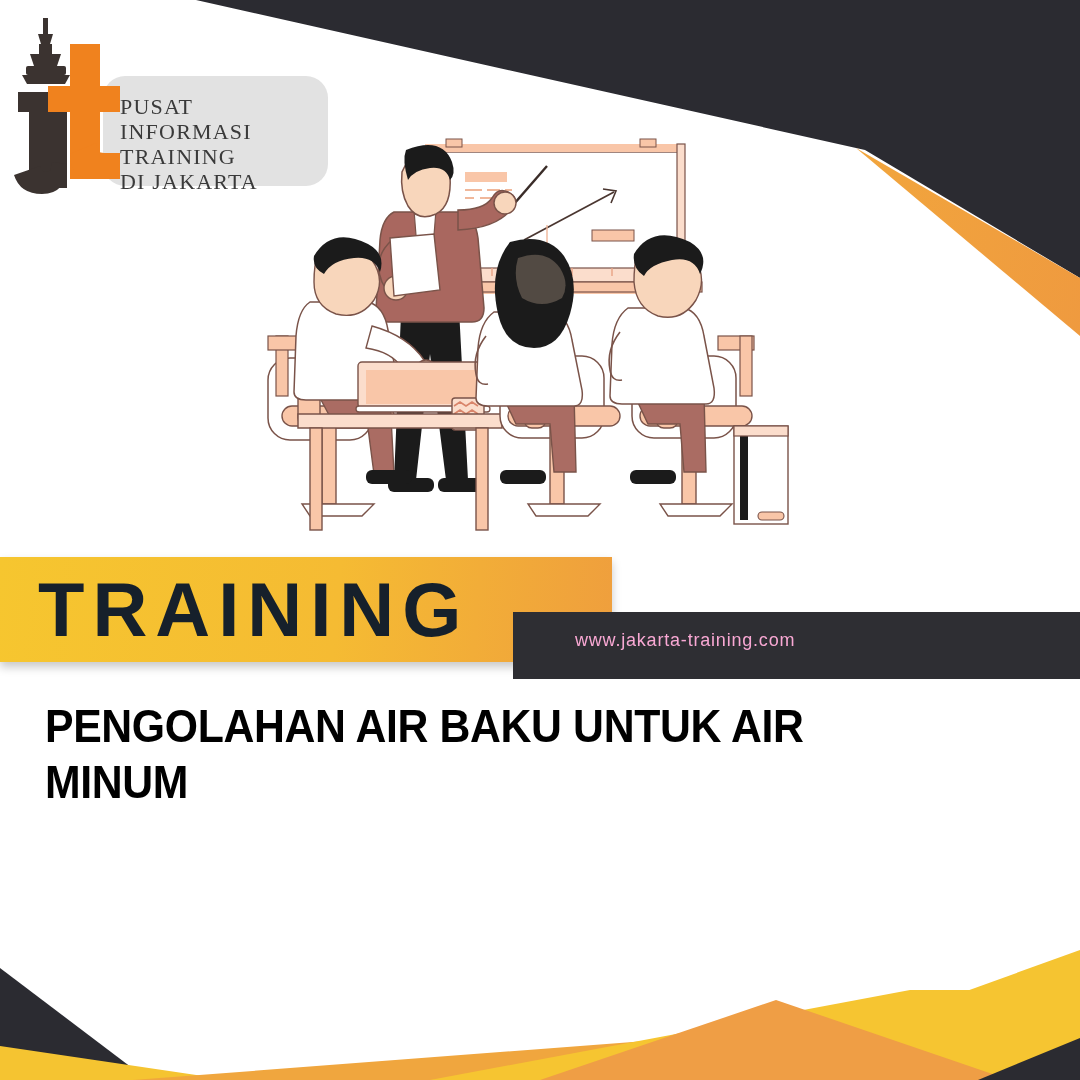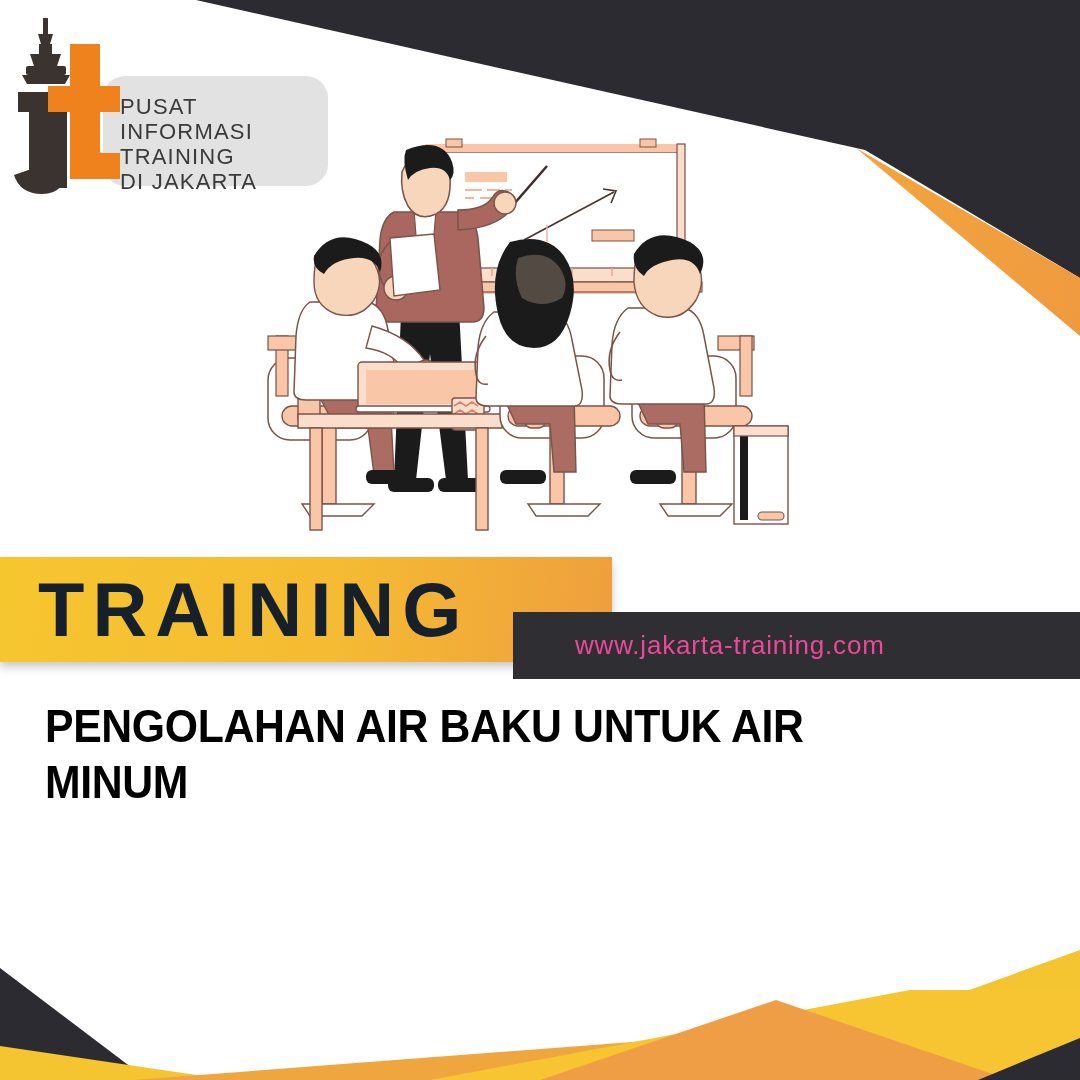--- a/index.html
+++ b/index.html
@@ -78,21 +78,21 @@
   
   .logo{position:absolute;left:8px;top:14px;width:320px;height:200px;}
   .logo-mark{position:absolute;left:0;top:0;width:112px;height:200px;}
   .logo-plate{
     position:absolute;left:95px;top:62px;
     width:225px;height:110px;
     background:#e2e2e2;border-radius:22px;
   }
   .logo-text{
     position:absolute;left:112px;top:80px;
-    font-family:Liberation Sans, sans-serif;
+    font-family:Liberation Serif, serif;
     font-size:22px;line-height:25px;
     letter-spacing:1.2px;
     color:#3a3a3a;
     white-space:pre-line;
   }
 
   
   .illus{position:absolute;left:262px;top:130px;width:540px;height:420px;}
 
   
@@ -111,22 +111,22 @@
   }
 
   
   .urlbar{
     position:absolute;left:513px;top:612px;
     width:567px;height:67px;
     background:#2e2e33;
   }
   .url-label{
     position:absolute;left:62px;top:18px;
-    font-size:26px;letter-spacing:0.8px;
-    color:#ec4899;
+    font-size:18px;letter-spacing:0.8px;
+    color:#f9a8d4;
   }
 
   
   .title{
     position:absolute;left:45px;top:698px;
     width:950px;
     font-size:46px;font-weight:bold;
     line-height:56px;
     letter-spacing:-0.4px;
     color:#000000;

